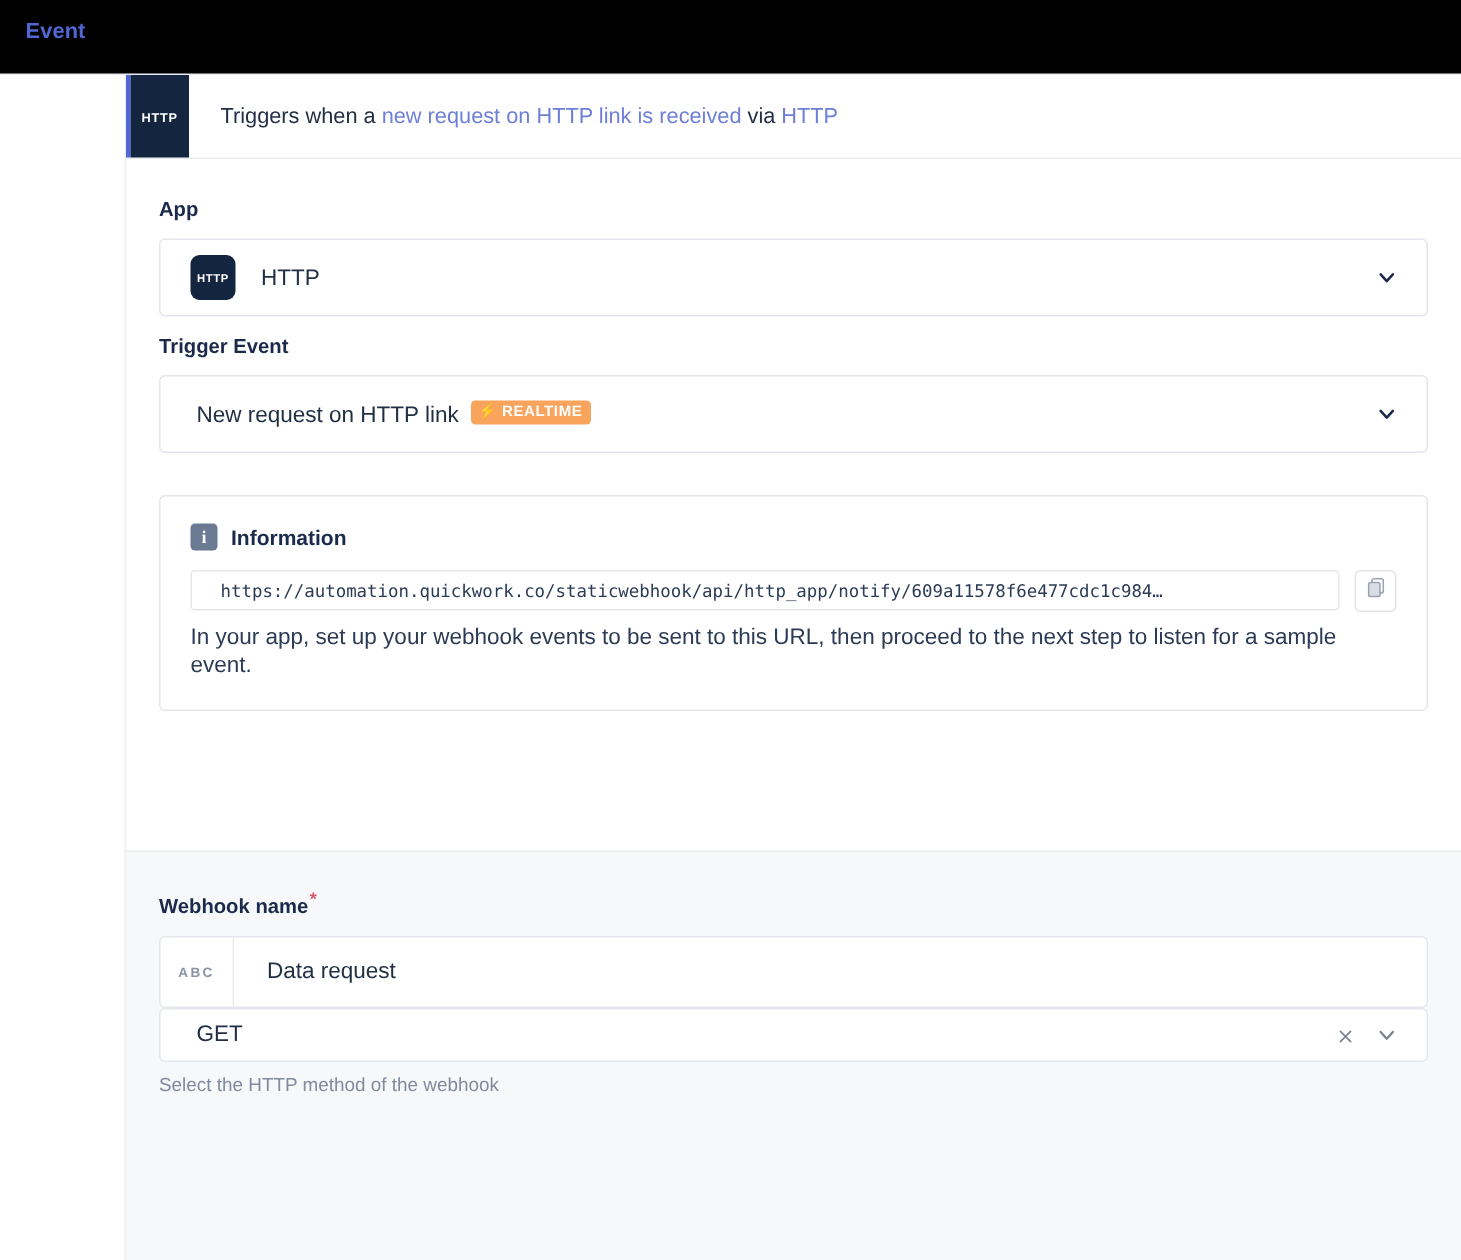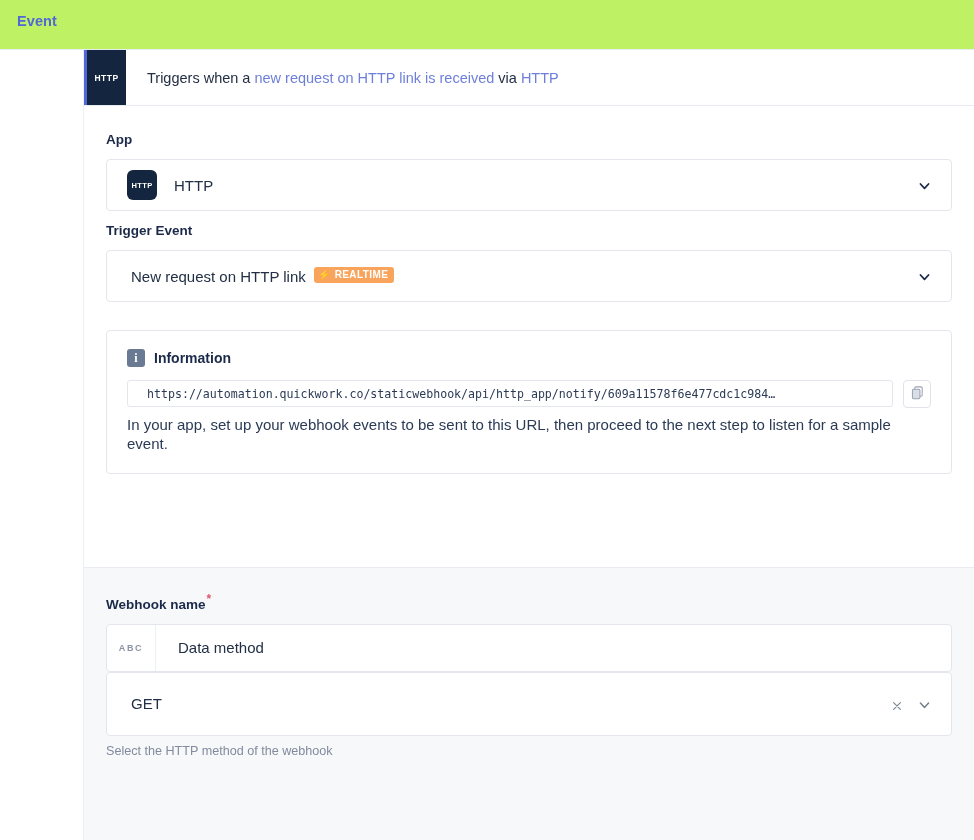--- a/index.html
+++ b/index.html
@@ -13,21 +13,21 @@
     font-family: "Liberation Sans", sans-serif;
     color: #1b2a4a;
     overflow: hidden;
   }
 
   
   .topbar {
     height: 50px;
     box-sizing: border-box;
     border-bottom: 1px solid #e8ebf0;
-    background: #bef264;
+    background: #000000;
     position: relative;
   }
   .event-label {
     position: absolute;
     left: 17px;
     top: 13px;
     font-size: 14.5px;
     font-weight: bold;
     color: #5167d6;
     letter-spacing: .1px;
@@ -118,21 +118,21 @@
     font-size: 12px;
     vertical-align: super;
     margin-left: 1px;
   }
 
   
   .select-box {
     background: #ffffff;
     border: 1px solid #e3e7ed;
     border-radius: 4px;
-    height: 64px;
+    height: 36px;
     display: flex;
     align-items: center;
     position: relative;
     box-sizing: border-box;
   }
   .select-box.tall { height: 52px; }
 
   .app-icon {
     width: 30px;
     height: 30px;
@@ -371,21 +371,21 @@
 
     </div>
 
     <div class="section-gray">
 
       <div class="field-label">
         <span>Webhook name</span><span class="req-star">*</span>
       </div>
       <div class="input-wrap">
         <div class="prefix-abc">ABC</div>
-        <div class="input-val">Data method</div>
+        <div class="input-val">Data request</div>
       </div>
 
       <div class="select-box">
         <div class="select-value pad">GET</div>
         <span class="clearx">
           <svg viewBox="0 0 16 16" width="12" height="12">
               <path d="M3.5 3.5 L12.5 12.5 M12.5 3.5 L3.5 12.5" fill="none" stroke="#78828f" stroke-width="1.5" stroke-linecap="round"></path>
             </svg>
         </span>
         <span class="chev">

